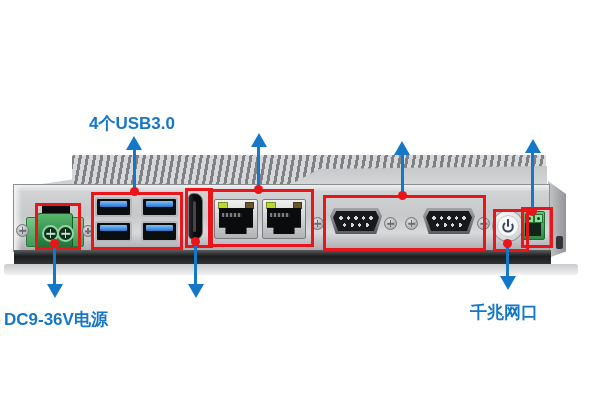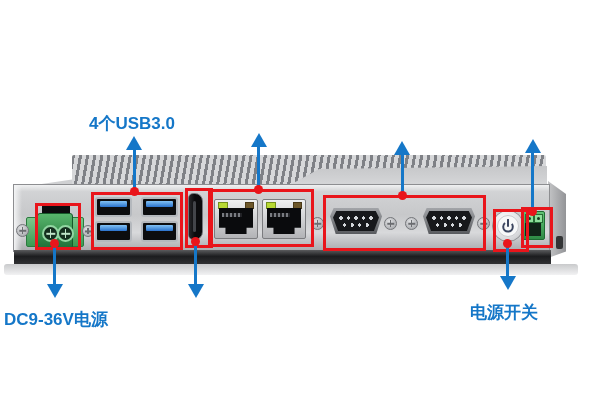--- a/index.html
+++ b/index.html
@@ -213,15 +213,15 @@
 
   <div class="stem" style="left:53px;top:243px;height:42px;"></div>
   <div class="head-down" style="left:47px;top:284px;"></div>
   <div class="stem" style="left:194px;top:241px;height:44px;"></div>
   <div class="head-down" style="left:188px;top:284px;"></div>
   <div class="stem" style="left:506px;top:243px;height:34px;"></div>
   <div class="head-down" style="left:500px;top:276px;"></div>
 
   <div class="lbl" style="left:89px;top:114px;text-align:right;">4个USB3.0</div>
   <div class="lbl" style="left:4px;top:301px;margin-top:9px;">DC9-36V电源</div>
-  <div class="lbl" style="left:470px;top:303px;">电源开关</div>
+  <div class="lbl" style="left:470px;top:303px;">千兆网口</div>
 
 </div>
 
 </body></html>

